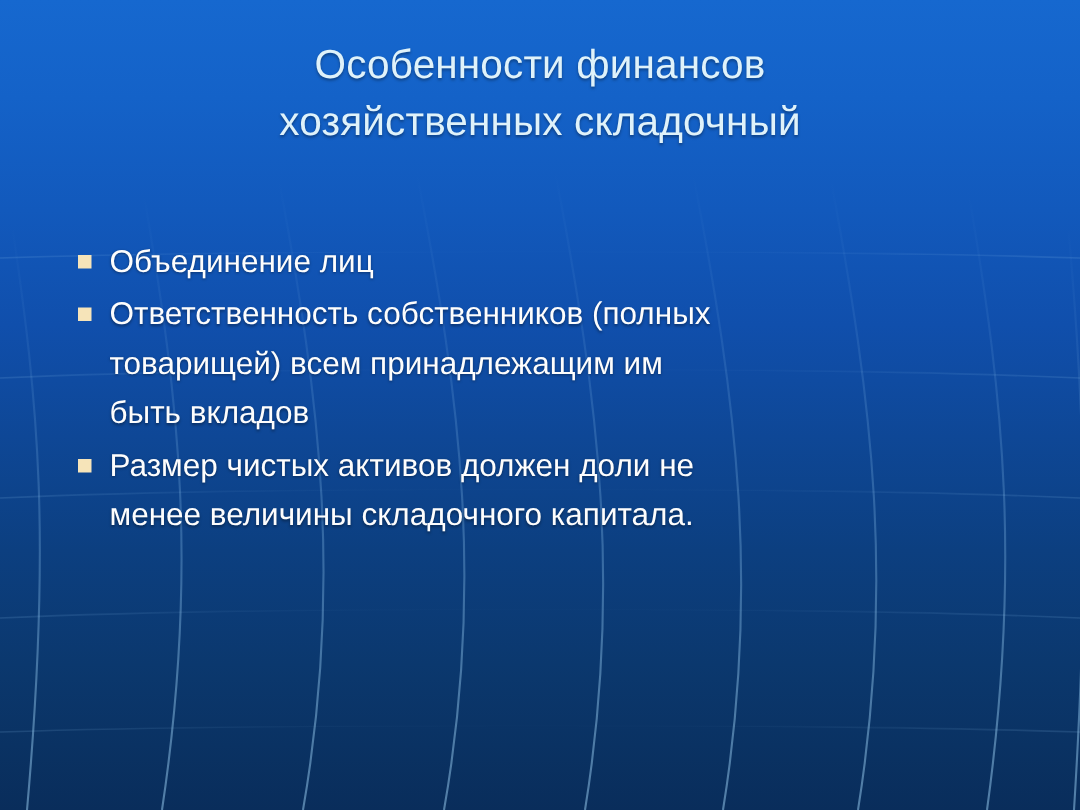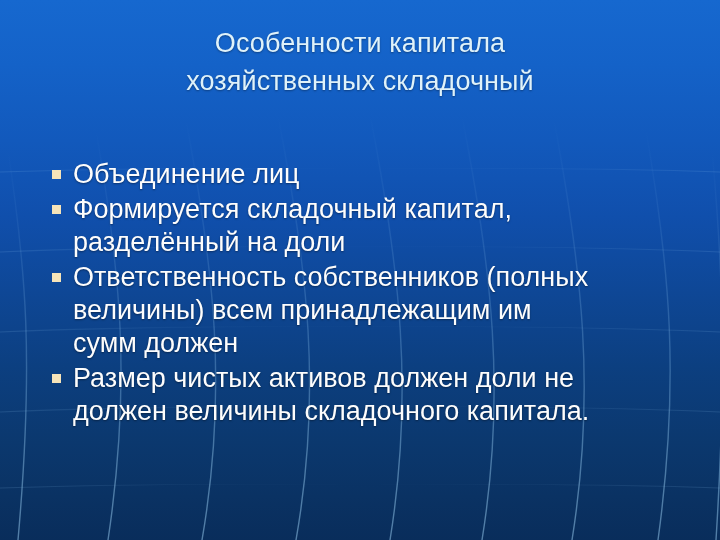--- a/index.html
+++ b/index.html
@@ -60,21 +60,21 @@
     flex: 0 0 auto;
     width: 9px;
     height: 9px;
     background: #f6e4b9;
     margin-top: 12px;
     margin-right: 12px;
   }
   .bullet-text {
     flex: 1 1 auto;
     color: #fdfdfd;
-    font-size: 27px;
+    font-size: 21px;
     line-height: 33px;
     text-shadow: 0 1px 2px rgba(0,0,0,0.4);
   }
   .bullet-text .bline { display: block; white-space: nowrap; }
 </style>
 </head>
 <body>
 
 <div id="slide">
 
@@ -109,52 +109,45 @@
     <g fill="none" stroke="url(#latFade)" stroke-width="1.1">
       <path d="M 0 172 C 180 166, 540 166, 720 172"></path>
       <path d="M 0 252 C 180 244, 540 244, 720 252"></path>
       <path d="M 0 332 C 180 324, 540 324, 720 332"></path>
       <path d="M 0 412 C 180 404, 540 404, 720 412"></path>
       <path d="M 0 488 C 180 482, 540 482, 720 488"></path>
     </g>
   </svg>
 
   <div id="title-block">
-    <span class="tline">Особенности капитала</span>
+    <span class="tline">Особенности финансов</span>
     <span class="tline">хозяйственных складочный</span>
   </div>
 
   <div id="body-block">
 
     <div class="bullet-row">
       <span class="bullet-marker"></span>
       <span class="bullet-text">
         <span class="bline">Объединение лиц</span>
       </span>
     </div>
 
-    <div class="bullet-row">
-      <span class="bullet-marker"></span>
-      <span class="bullet-text">
-        <span class="bline">Формируется складочный капитал,</span>
-        <span class="bline">разделённый на доли</span>
-      </span>
-    </div>
 
     <div class="bullet-row">
       <span class="bullet-marker"></span>
       <span class="bullet-text">
         <span class="bline">Ответственность собственников (полных</span>
-        <span class="bline">величины) всем принадлежащим им</span>
-        <span class="bline">сумм должен</span>
+        <span class="bline">товарищей) всем принадлежащим им</span>
+        <span class="bline">быть вкладов</span>
       </span>
     </div>
 
     <div class="bullet-row">
       <span class="bullet-marker"></span>
       <span class="bullet-text">
         <span class="bline">Размер чистых активов должен доли не</span>
-        <span class="bline">должен величины складочного капитала.</span>
+        <span class="bline">менее величины складочного капитала.</span>
       </span>
     </div>
 
   </div>
 </div>
 
 </body></html>

